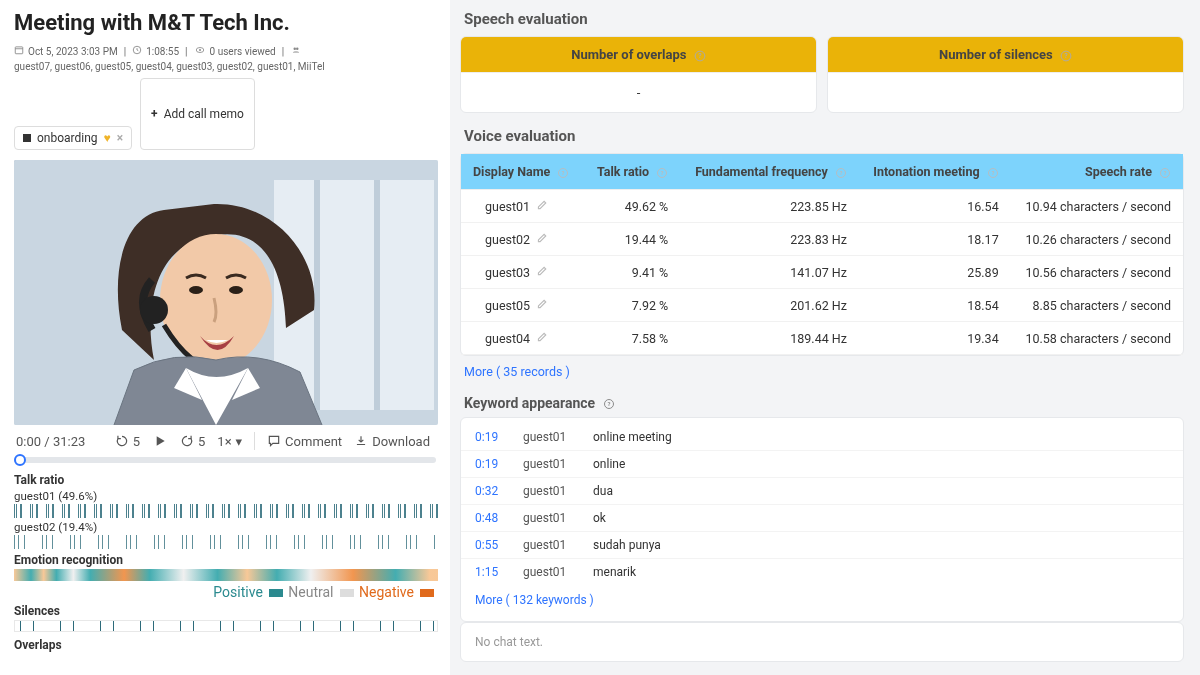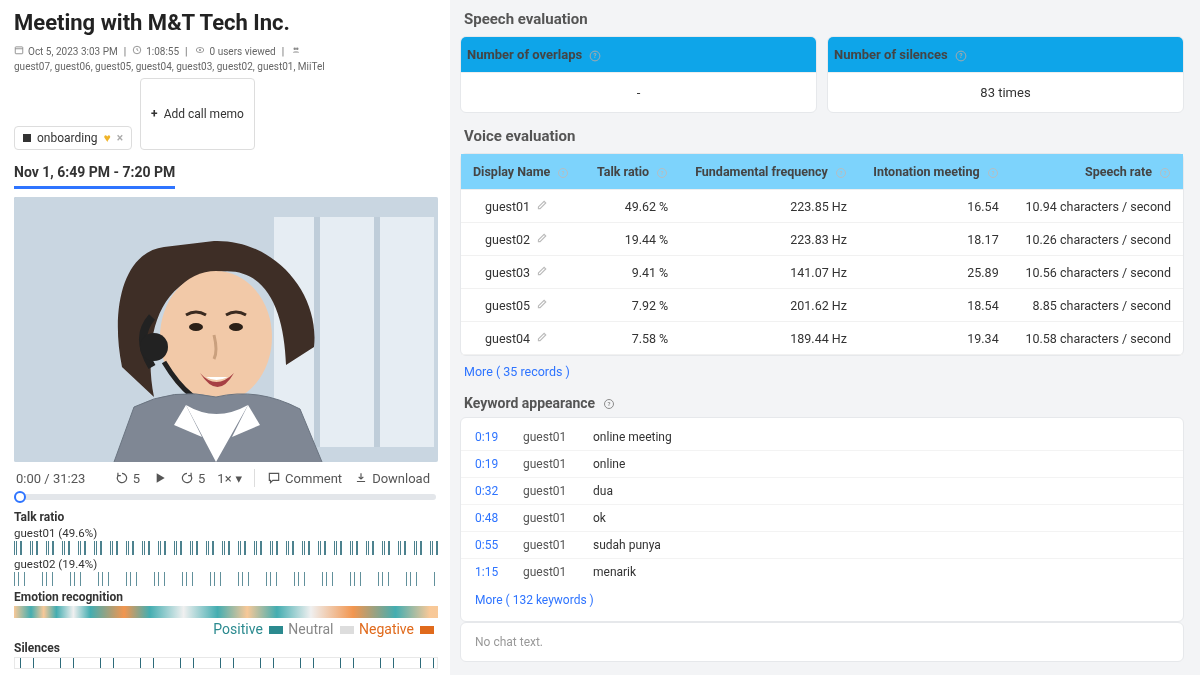--- a/index.html
+++ b/index.html
@@ -43,21 +43,21 @@
   .legend { font-size:14px; text-align:right; margin-top:3px; }
   .lg-pos { color:#2b8a8f; } .lg-neu { color:#888; } .lg-neg { color:#e06a1c; }
   .swatch { display:inline-block; width:14px; height:8px; vertical-align:middle; margin:0 2px 0 6px; }
   .sw-pos{ background:#2b8a8f;} .sw-neu{background:#ddd;} .sw-neg{background:#e06a1c;}
   .thin-wave { height:12px; width:424px; border:1px solid #e8e8e8; background: repeating-linear-gradient(90deg, transparent 0 5px, #2d6b7a 5px 6px, transparent 6px 18px, #2d6b7a 18px 19px, transparent 19px 40px); }
 
   
   .sec-title { font-size:15px; font-weight:700; color:#555; margin:2px 0 8px 4px; }
   .card-row { display:flex; gap:10px; margin-bottom:14px; }
   .card { flex:1; background:#fff; border:1px solid #e6e8eb; border-radius:6px; overflow:hidden; }
-  .card-head { background:#0ea5e9; text-align:left; padding:10px 6px; font-weight:700; font-size:13px; color:#444; border-bottom:1px solid #eee; }
+  .card-head { background:#eab308; text-align:center; padding:10px 6px; font-weight:700; font-size:13px; color:#444; border-bottom:1px solid #eee; }
   .card-body { text-align:center; padding:12px 6px; font-size:13px; color:#333; }
   .help-icon { display:inline-block; width:12px; height:12px; vertical-align:middle; margin-left:4px; }
 
   table.eval { width:100%; background:#fff; border:1px solid #e6e8eb; border-radius:6px; border-collapse:separate; border-spacing:0; font-size:12.5px; }
   table.eval th { text-align:left; font-weight:700; color:#444; padding:10px 12px; border-bottom:1px solid #eee; background:#7dd3fc; }
   table.eval th.rh { text-align:right; }
   table.eval td { padding:8px 12px; border-bottom:1px solid #f1f1f1; color:#333; }
   table.eval td.r { text-align:right; }
   .edit-icon { color:#bbb; margin-left:6px; display:inline-flex; }
   .more-link { color:#2e74ff; font-size:12.5px; padding:8px 4px 6px 4px; cursor:pointer; }
@@ -122,21 +122,20 @@
         <span>onboarding</span>
         <span style="color:#f0b429;">♥</span>
         <span class="tag-close">×</span>
       </div>
       <div class="add-memo">
         <span style="font-weight:700;">+</span>
         <span>Add call memo</span>
       </div>
     </div>
 
-    <div class="timestamp-tab">Nov 1, 6:49 PM - 7:20 PM</div>
 
     <div class="video-box">
       
       <svg viewBox="0 0 424 265" preserveAspectRatio="xMidYMid slice">
         <rect width="424" height="265" fill="#c9d6e1"></rect>
         <rect x="260" y="20" width="160" height="230" fill="#e6edf3"></rect>
         <rect x="300" y="20" width="6" height="230" fill="#bfcdd9"></rect>
         <rect x="360" y="20" width="6" height="230" fill="#bfcdd9"></rect>
 
         <path d="M150 50 C110 55 96 110 108 170 L140 200 C130 150 140 90 190 78 C250 60 270 110 272 168 L300 150 C306 96 260 42 200 44 Z" fill="#3e2e26"></path>
@@ -248,21 +247,20 @@
         <div class="card-body">-</div>
       </div>
       <div class="card">
         <div class="card-head">
           <span>Number of silences</span>
           <span class="help-icon"><svg viewBox="0 0 16 16">
                 <circle cx="8" cy="8" r="6.5" fill="none" stroke="#aaa" stroke-width="1.3"></circle>
                 <text x="8" y="11" text-anchor="middle" font-size="9" fill="#aaa">?</text>
               </svg></span>
         </div>
-        <div class="card-body">83 times</div>
       </div>
     </div>
 
     <div class="sec-title">Voice evaluation</div>
     <table class="eval">
       <thead>
         <tr>
           <th><span>Display Name</span> <span class="help-icon"><svg viewBox="0 0 16 16">
                   <circle cx="8" cy="8" r="6" fill="none" stroke="#bbb" stroke-width="1.2"></circle>
                   <text x="8" y="11" text-anchor="middle" font-size="8" fill="#bbb">?</text>

